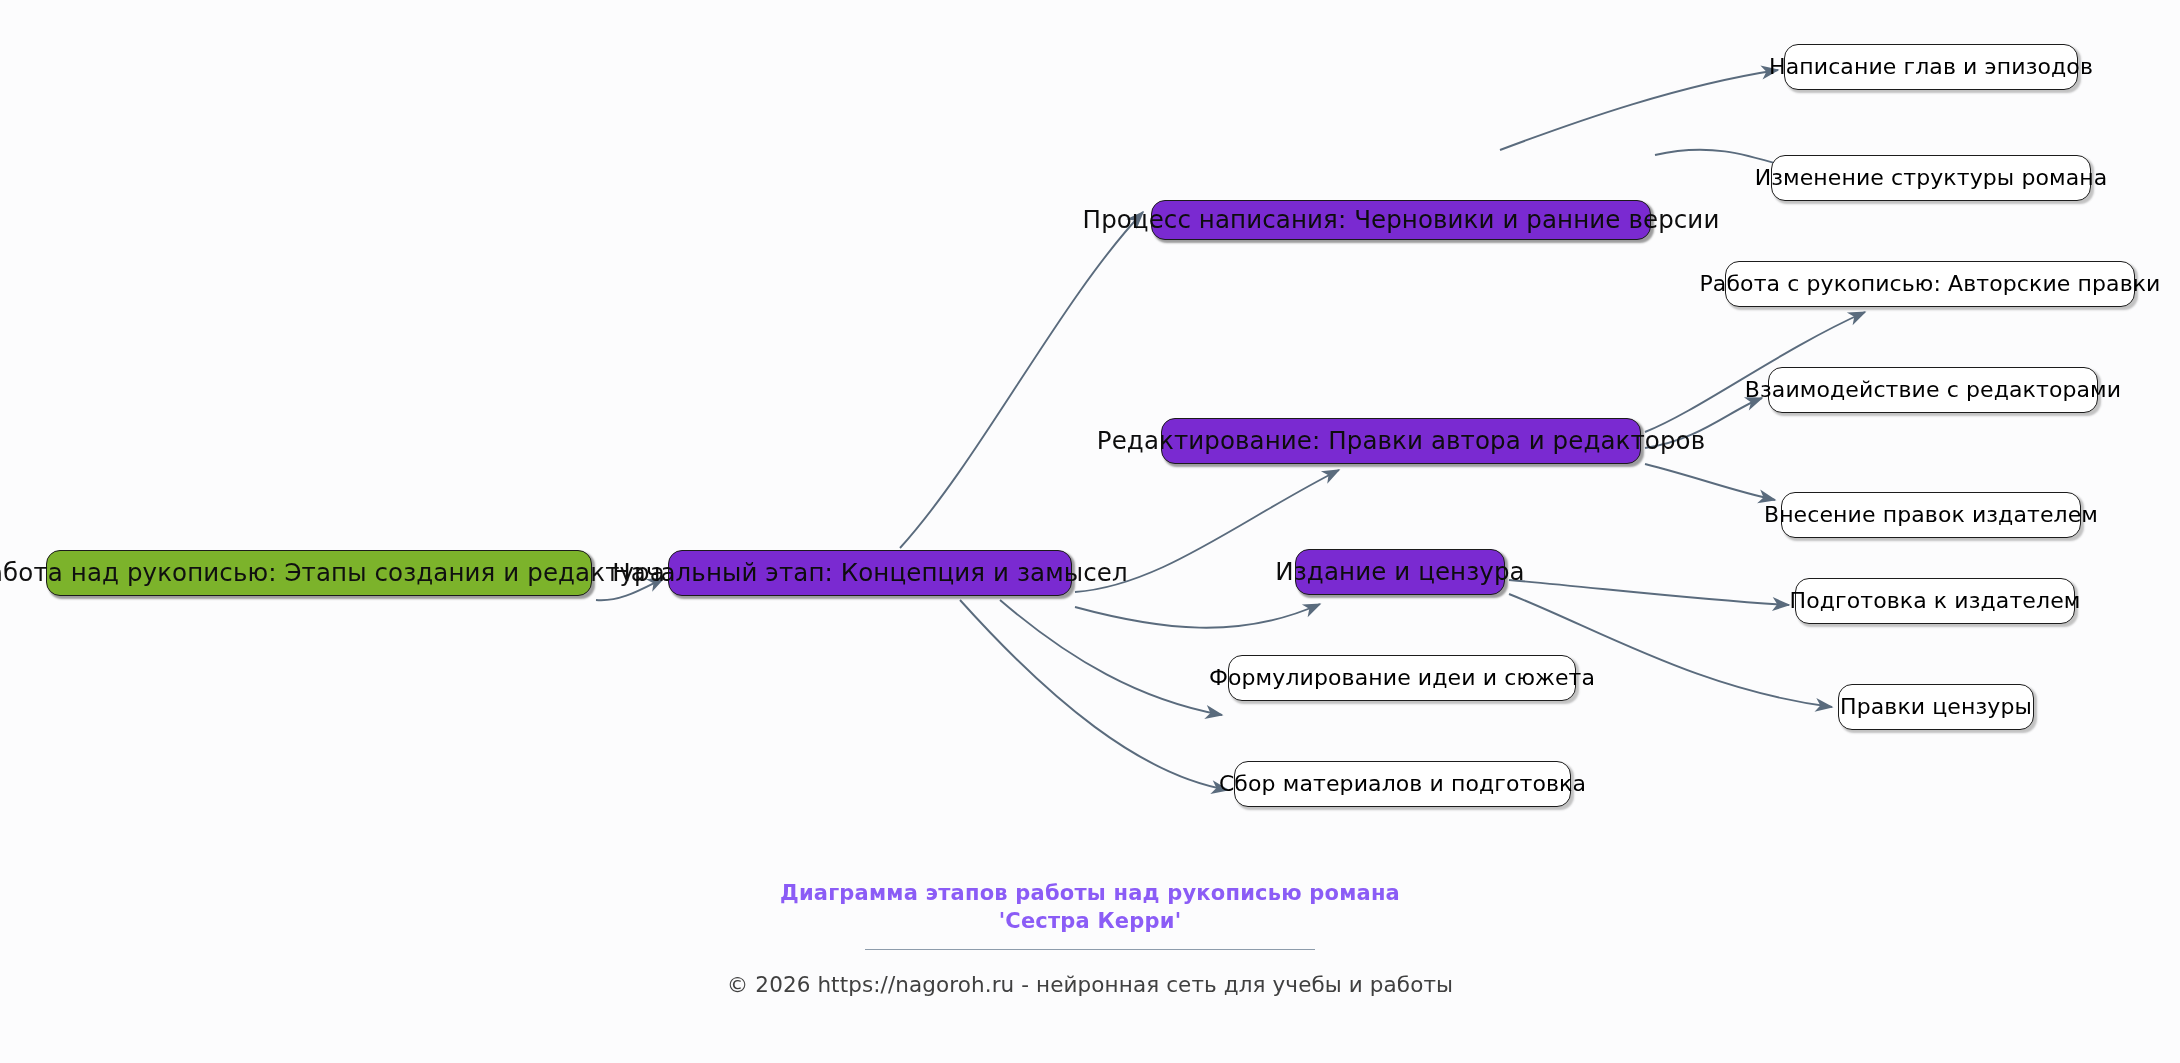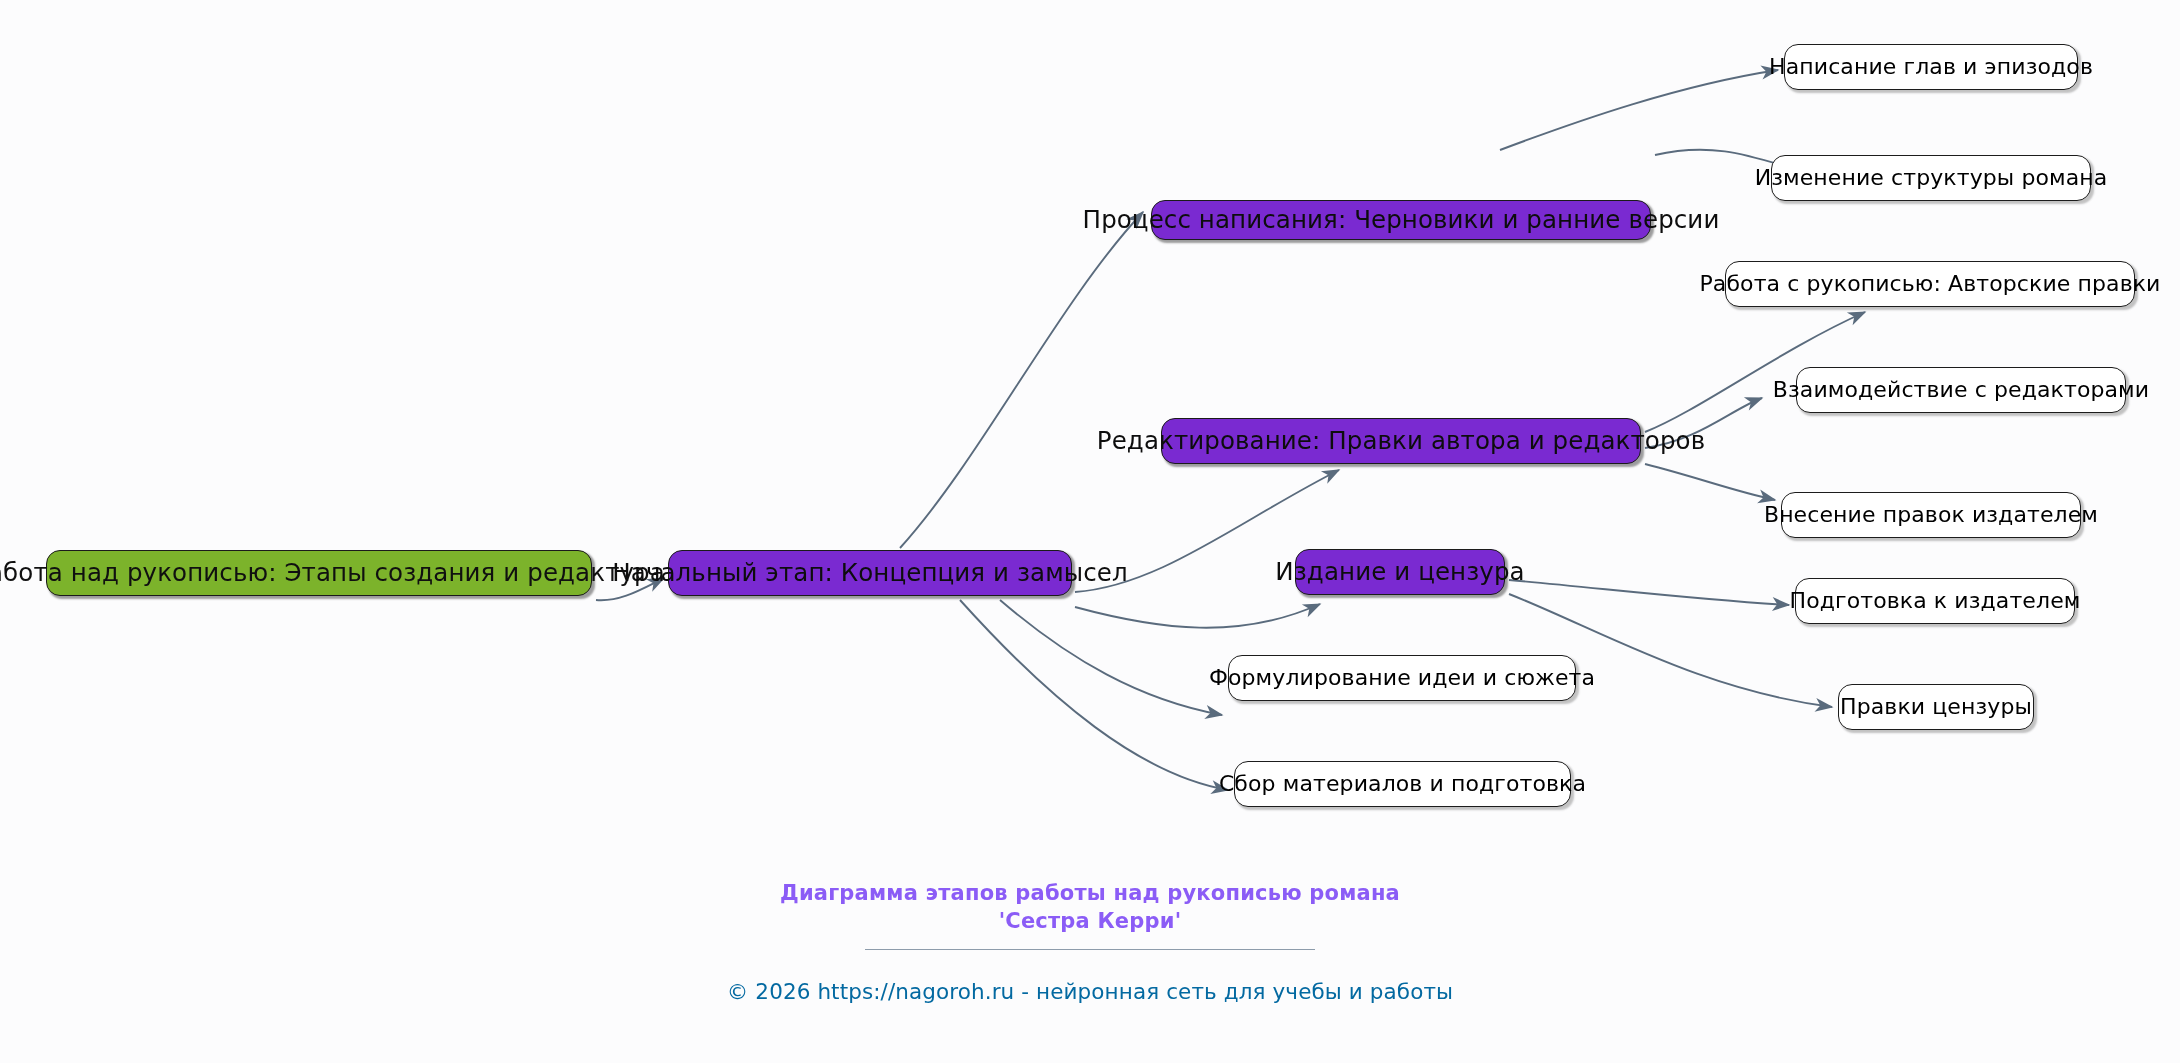--- a/index.html
+++ b/index.html
@@ -92,23 +92,23 @@
     color: #8b5cf6;
     letter-spacing: 0.2px;
   }
   .caption-rule {
     width: 450px;
     height: 0;
     margin: 13px auto 0 auto;
     border-bottom: 1.6px solid #8d9cab;
   }
   .caption-footer {
-    margin-top: 29px;
+    margin-top: 22px;
     font-size: 21.5px;
-    color: #0369a1;
+    color: #404040;
     font-weight: normal;
     letter-spacing: 0.1px;
   }
 </style>
 </head>
 <body>
 
 <div id="canvas">
 
   <svg class="edge-layer" id="edge-layer" viewBox="0 0 2180 1063" xmlns="http://www.w3.org/2000/svg">
@@ -158,21 +158,21 @@
       </div>
       <div class="node level2" style="left: 1784px; top: 44px; width: 294px; height: 46px;">
         <span class="node-label">Написание глав и эпизодов</span>
       </div>
       <div class="node level2" style="left: 1771px; top: 155px; width: 320px; height: 46px;">
         <span class="node-label">Изменение структуры романа</span>
       </div>
       <div class="node level2" style="left: 1725px; top: 261px; width: 410px; height: 46px;">
         <span class="node-label">Работа с рукописью: Авторские правки</span>
       </div>
-      <div class="node level2" style="left: 1768px; top: 367px; width: 330px; height: 46px; margin-left: 28px;">
+      <div class="node level2" style="left: 1768px; top: 367px; width: 330px; height: 46px;">
         <span class="node-label">Взаимодействие с редакторами</span>
       </div>
       <div class="node level2" style="left: 1781px; top: 472px; width: 300px; height: 46px; margin-top: 20px;">
         <span class="node-label">Внесение правок издателем</span>
       </div>
       <div class="node level2" style="left: 1795px; top: 578px; width: 280px; height: 46px;">
         <span class="node-label">Подготовка к издателем</span>
       </div>
       <div class="node level2" style="left: 1838px; top: 684px; width: 196px; height: 46px;">
         <span class="node-label">Правки цензуры</span>

